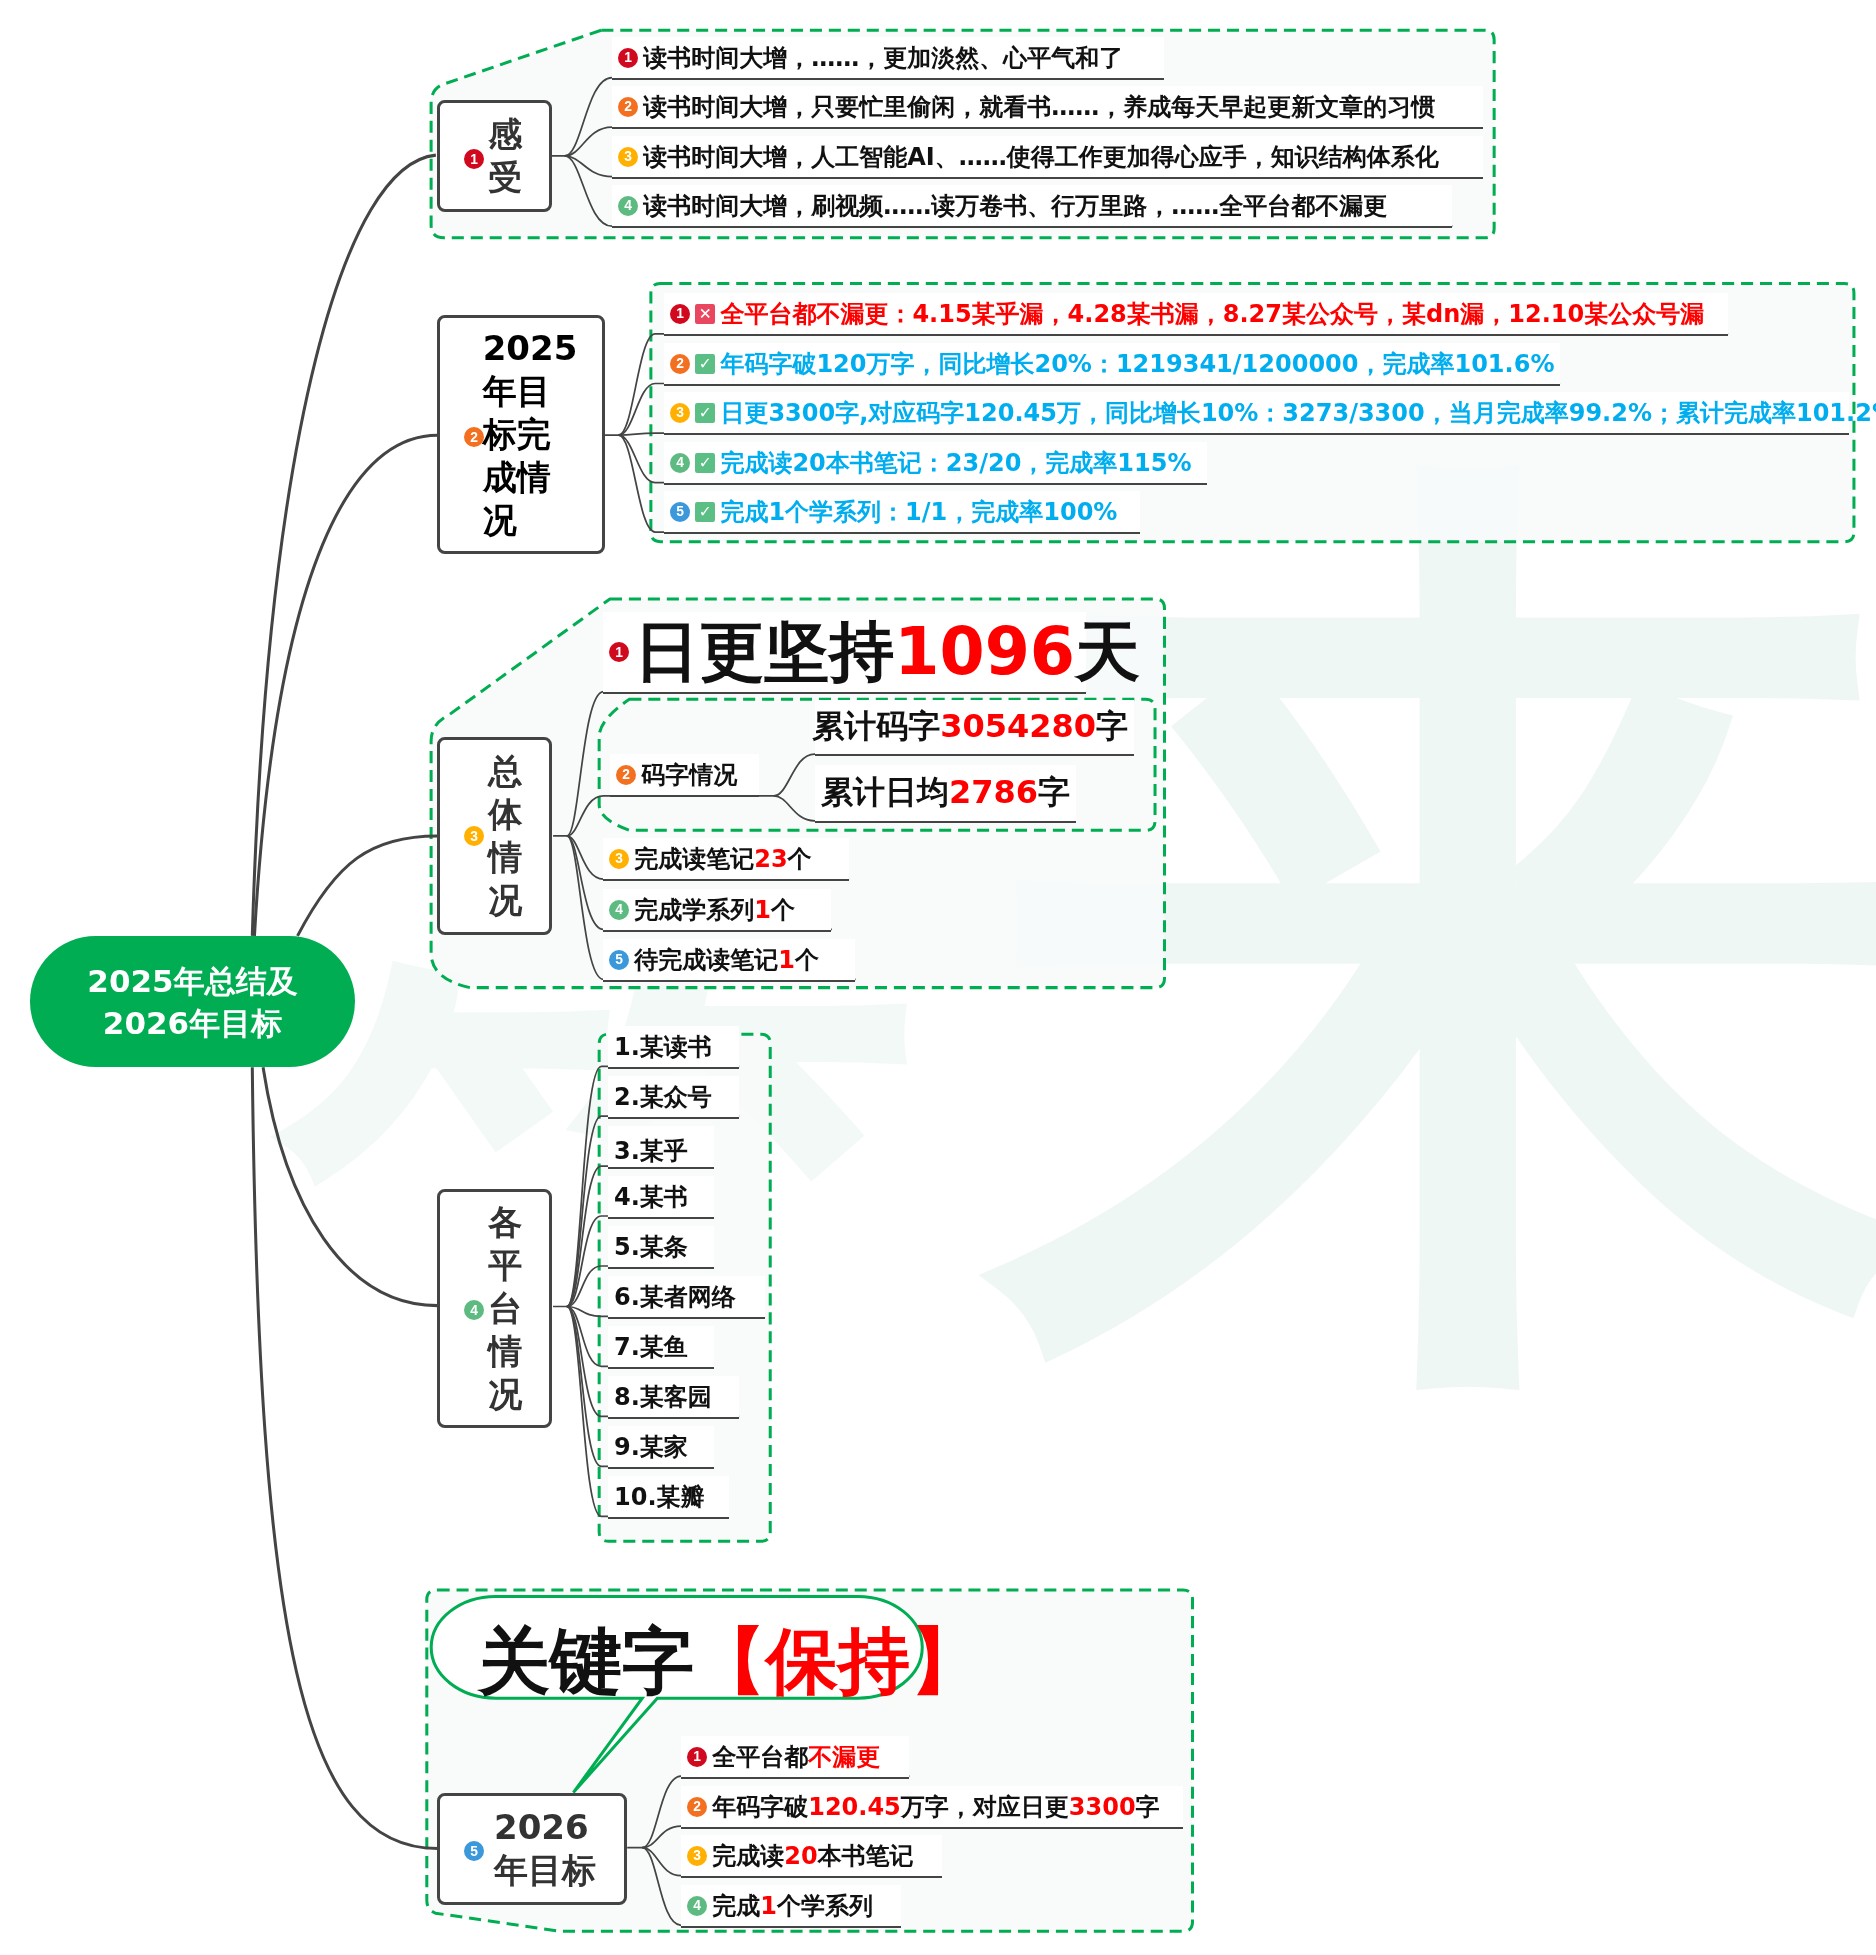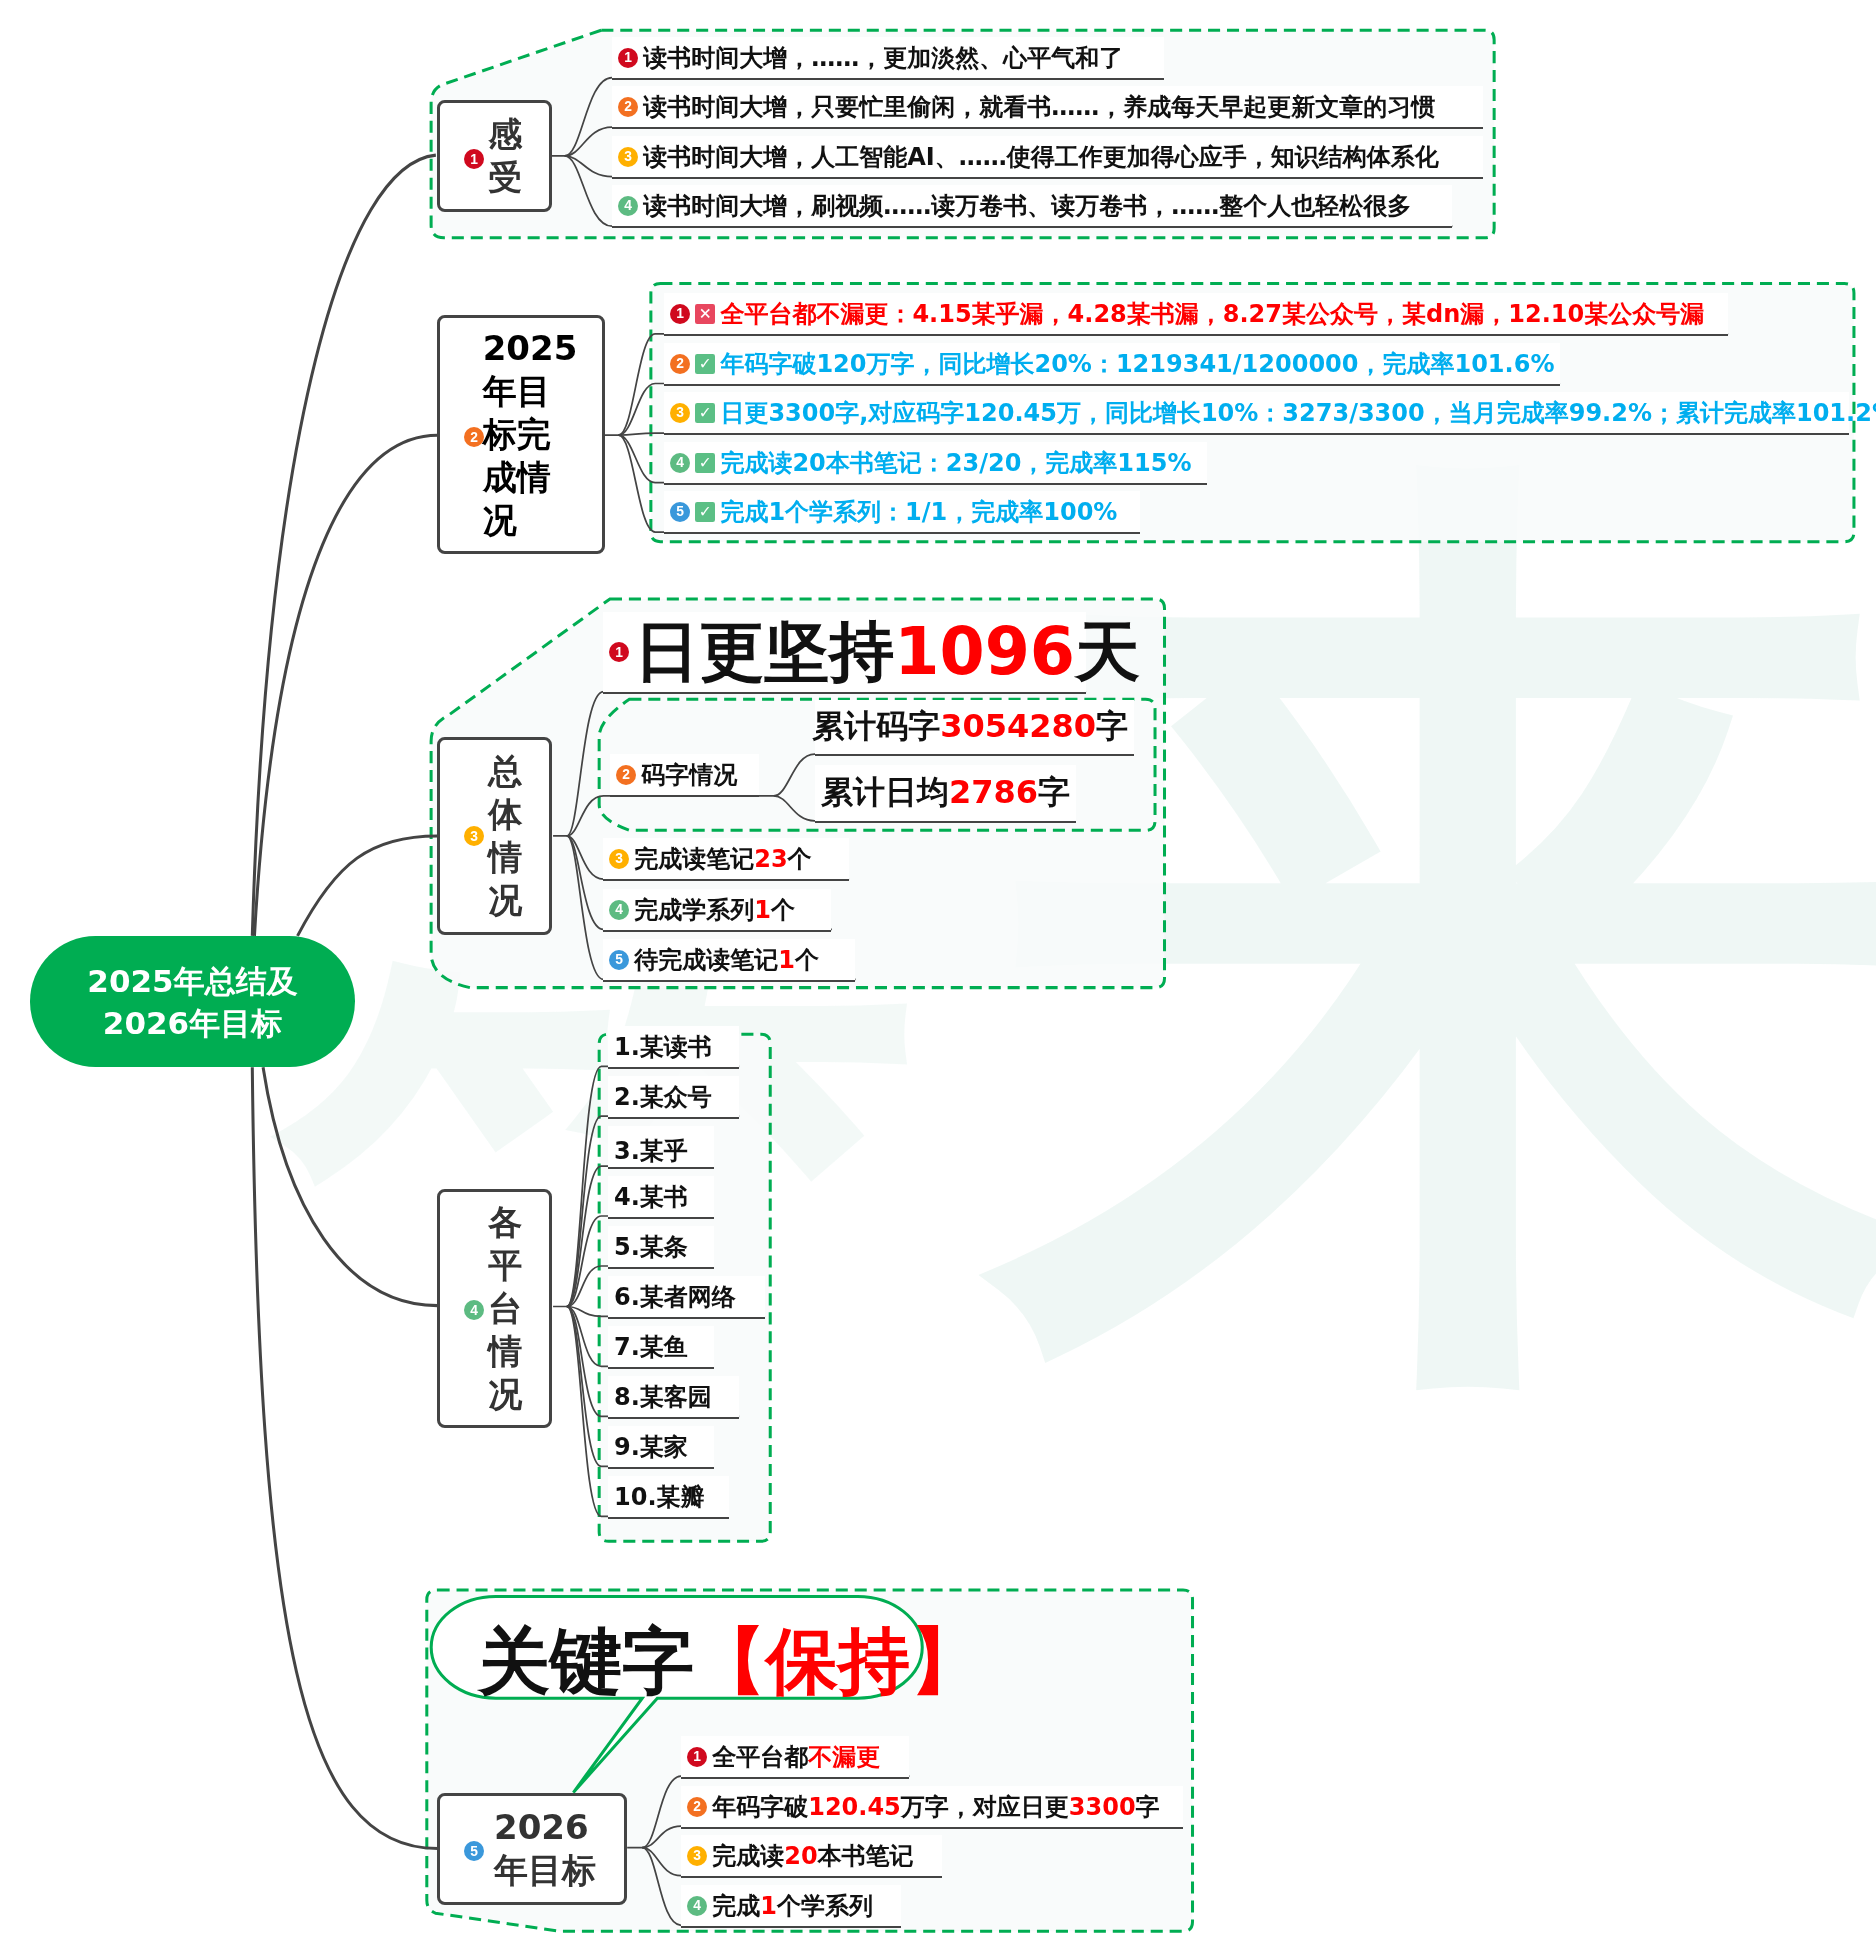--- a/index.html
+++ b/index.html
@@ -112,21 +112,21 @@
 <div class="item dark" style="left:612px;top:86px;width:871px;">
   <span class="badge" style="background:#F37021;">2</span>
   <span>读书时间大增，只要忙里偷闲，就看书……，养成每天早起更新文章的习惯</span>
 </div>
 <div class="item dark" style="left:612px;top:136px;width:871px;">
   <span class="badge" style="background:#FFB000;">3</span>
   <span>读书时间大增，人工智能AI、……使得工作更加得心应手，知识结构体系化</span>
 </div>
 <div class="item dark" style="left:612px;top:185px;width:840px;">
   <span class="badge" style="background:#5DBB82;">4</span>
-  <span>读书时间大增，刷视频……读万卷书、读万卷书，……整个人也轻松很多</span>
+  <span>读书时间大增，刷视频……读万卷书、行万里路，……全平台都不漏更</span>
 </div>
 
 <div class="topic" style="left:437px;top:315px;width:168px;height:239px;color:#000;">
   <span class="badge" style="left:24px;top:109px;background:#F37021;">2</span>
   <div class="vtext" style="margin-left:18px;font-size:34px;line-height:43px;align-items:flex-start;color:#000;justify-content:center;">
     <span>2025</span>
     <span>年目</span>
     <span>标完</span>
     <span>成情</span>
     <span>况</span>

